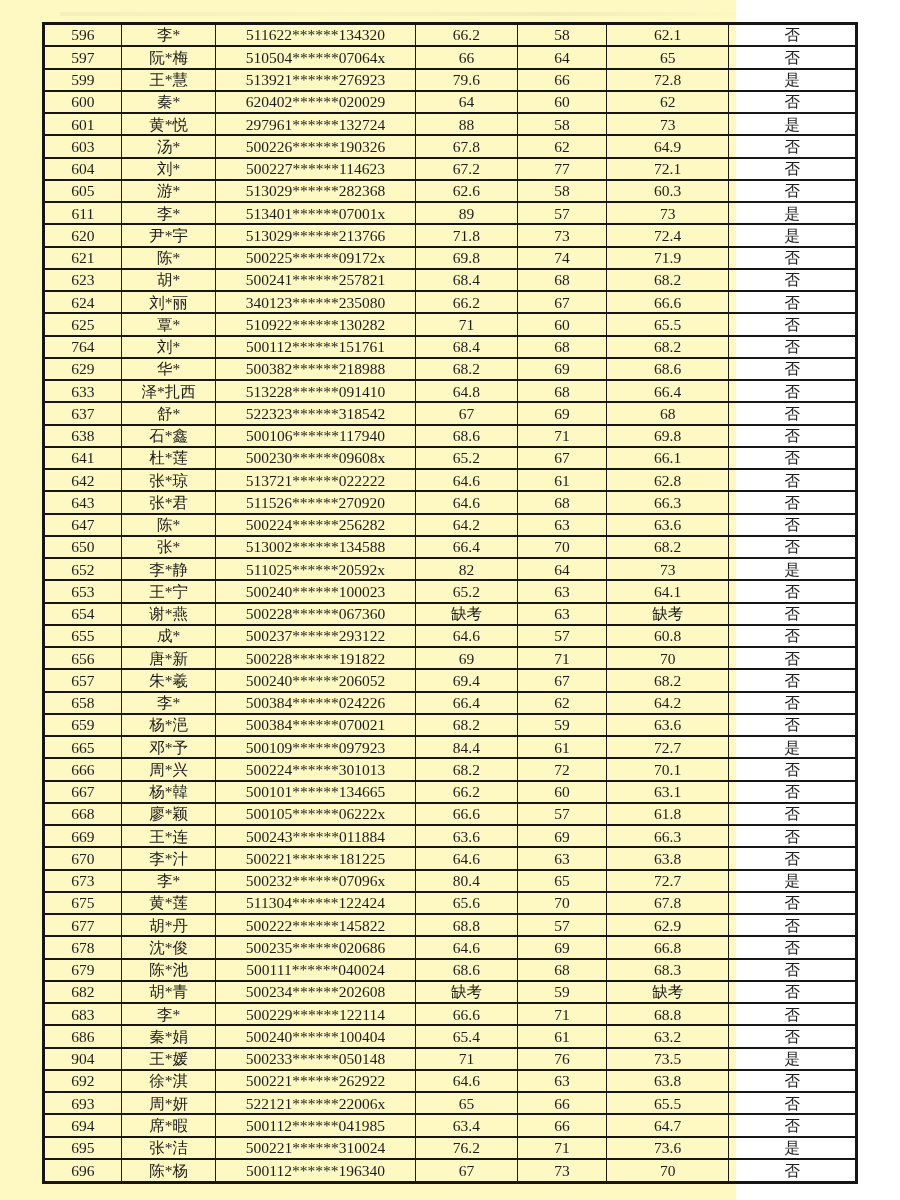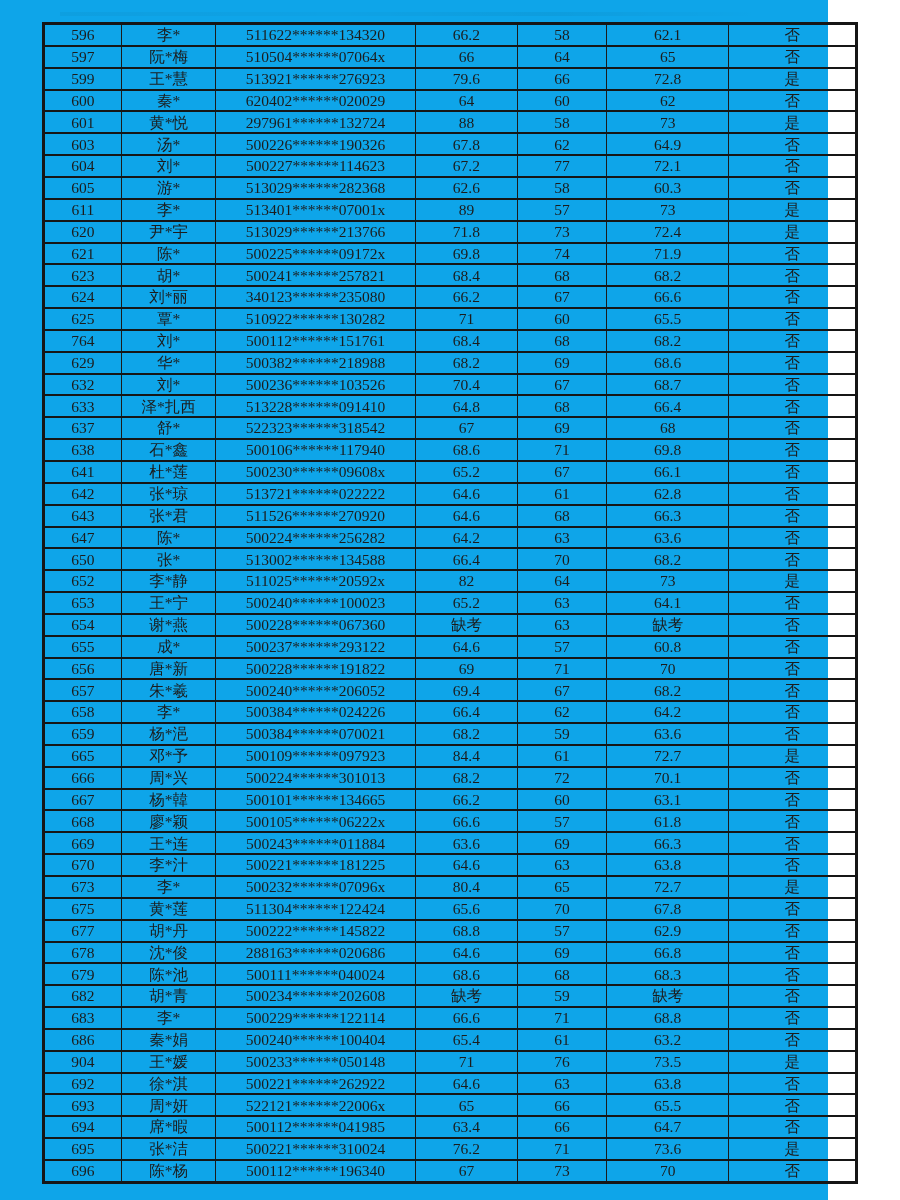--- a/index.html
+++ b/index.html
@@ -6,23 +6,23 @@
     margin: 0;
     padding: 0;
     background: #ffffff;
     width: 900px;
     height: 1200px;
     overflow: hidden;
     font-family: "Liberation Serif", "DejaVu Serif", serif;
   }
   .page {
     position: relative;
-    width: 828px;
+    width: 736px;
     height: 1200px;
-    background: #0ea5e9;
+    background: #fef9c3;
   }
   
   .smudge {
     position: absolute;
     left: 60px;
     top: 12px;
     width: 700px;
     height: 4px;
     background: linear-gradient(90deg, rgba(0,0,0,0.04), rgba(0,0,0,0.02) 40%, rgba(0,0,0,0.05) 70%, rgba(0,0,0,0.00));
   }
@@ -212,29 +212,20 @@
         <tr>
           <td>629</td>
           <td>华*</td>
           <td>500382******218988</td>
           <td>68.2</td>
           <td>69</td>
           <td>68.6</td>
           <td>否</td>
         </tr>
         <tr>
-          <td>632</td>
-          <td>刘*</td>
-          <td>500236******103526</td>
-          <td>70.4</td>
-          <td>67</td>
-          <td>68.7</td>
-          <td>否</td>
-        </tr>
-        <tr>
           <td>633</td>
           <td>泽*扎西</td>
           <td>513228******091410</td>
           <td>64.8</td>
           <td>68</td>
           <td>66.4</td>
           <td>否</td>
         </tr>
         <tr>
           <td>637</td>
@@ -448,21 +439,21 @@
           <td>胡*丹</td>
           <td>500222******145822</td>
           <td>68.8</td>
           <td>57</td>
           <td>62.9</td>
           <td>否</td>
         </tr>
         <tr>
           <td>678</td>
           <td>沈*俊</td>
-          <td>288163******020686</td>
+          <td>500235******020686</td>
           <td>64.6</td>
           <td>69</td>
           <td>66.8</td>
           <td>否</td>
         </tr>
         <tr>
           <td>679</td>
           <td>陈*池</td>
           <td>500111******040024</td>
           <td>68.6</td>

